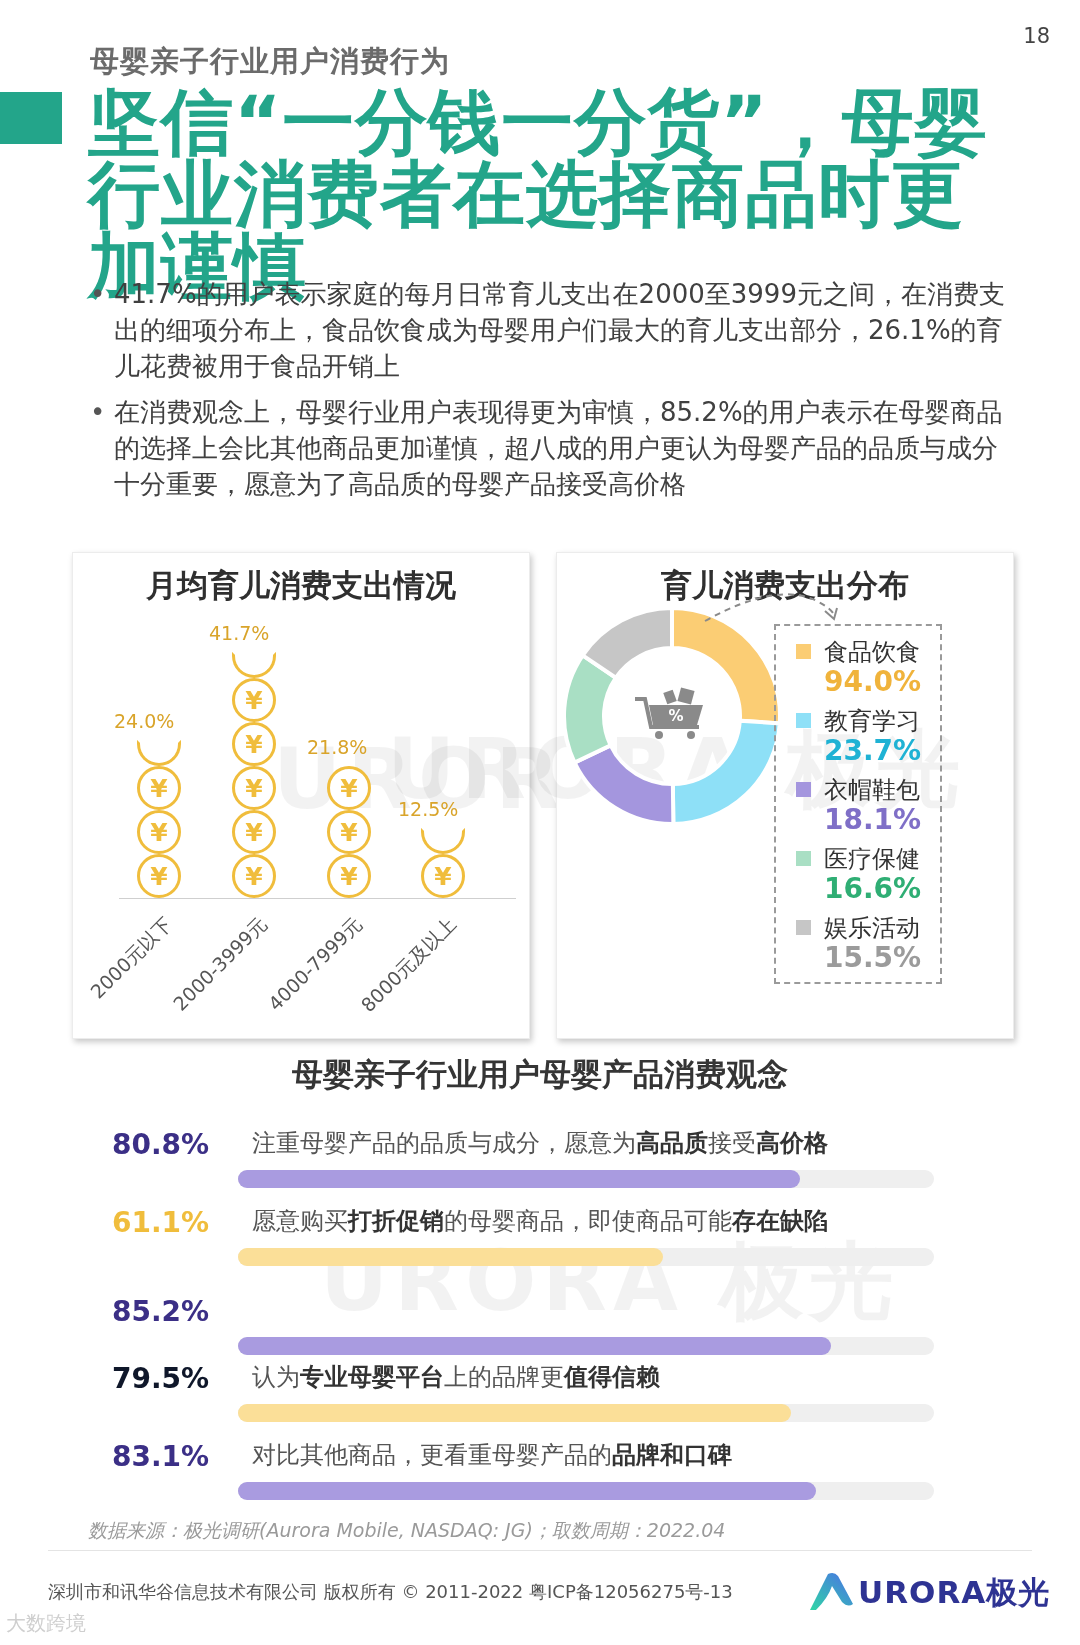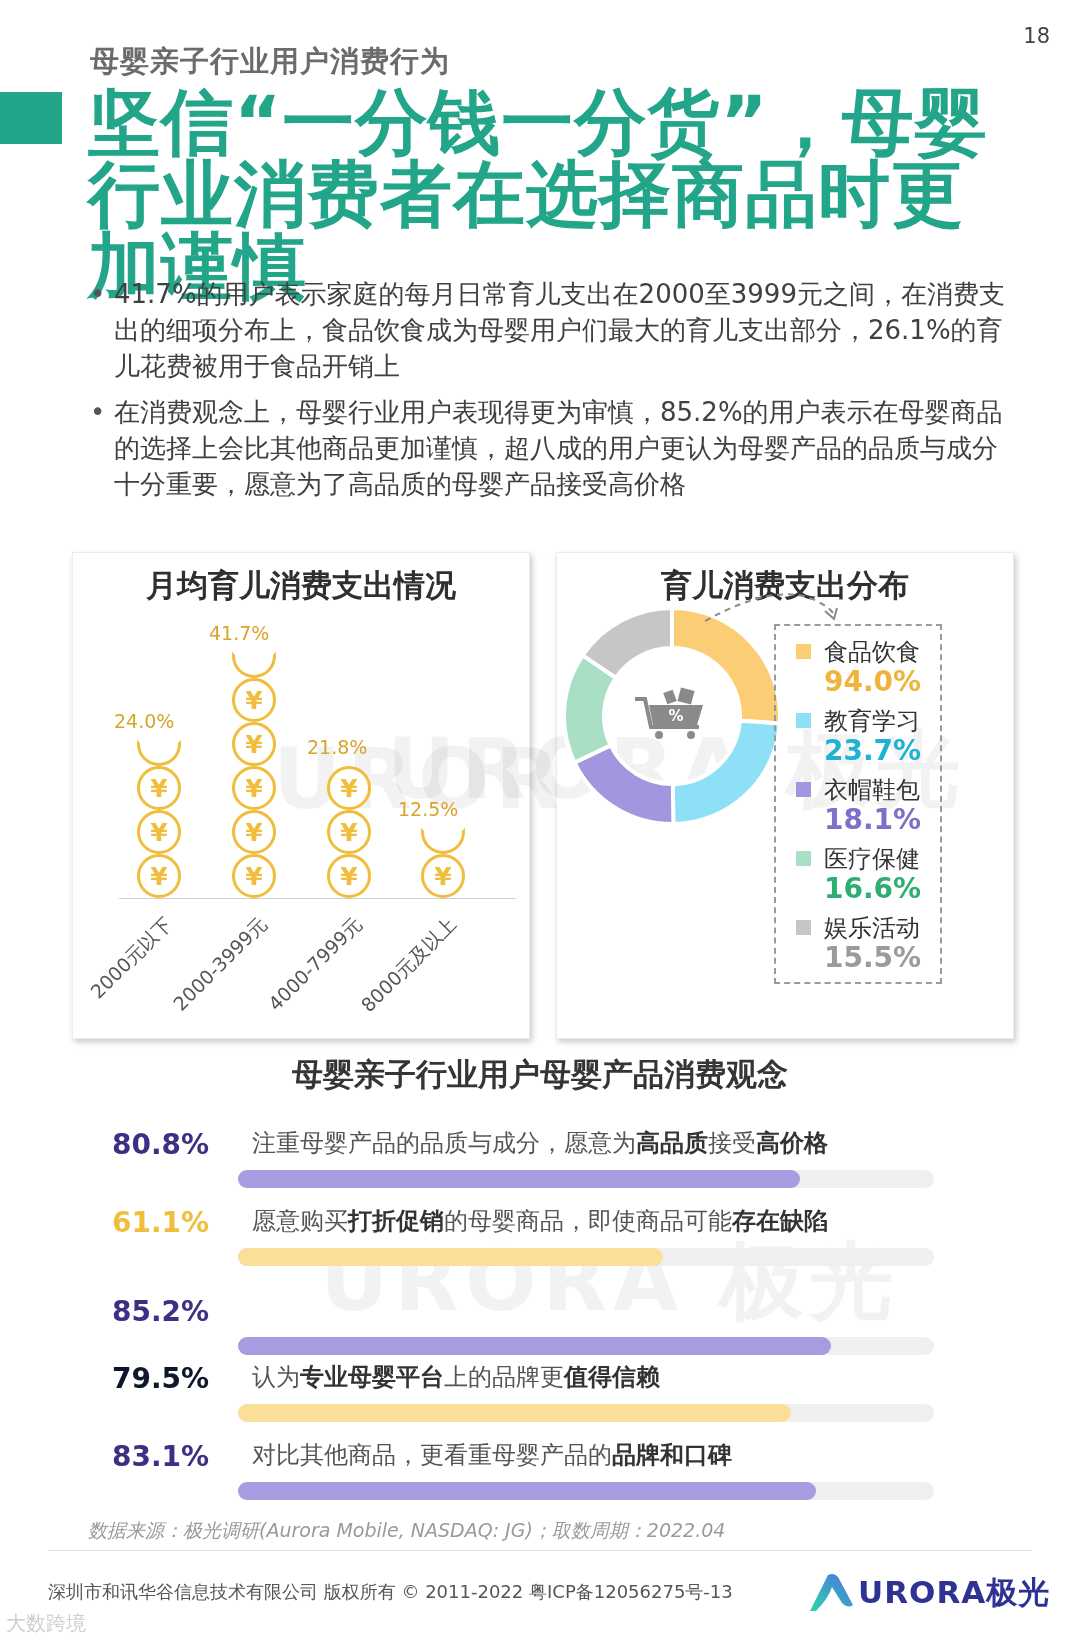--- a/index.html
+++ b/index.html
@@ -43,21 +43,21 @@
   .attitude-row { position: absolute; left: 112px; width: 830px; height: 70px; }
   .attitude-pct { position: absolute; left: 0; top: 2px; font-size: 28px; font-weight: bold; }
   .attitude-text { position: absolute; left: 140px; top: 0; font-size: 24px; color: #555; line-height: 34px; }
   .attitude-text b { color: #333; }
   .track { position: absolute; left: 126px; top: 44px; width: 696px; height: 18px; border-radius: 9px; background: #efefef; }
   .fill { position: absolute; left: 0; top: 0; height: 18px; border-radius: 9px; }
 
   .source { position: absolute; left: 88px; top: 1518px; font-size: 19px; font-style: italic; color: #9a9a9a; }
   .divider { position: absolute; left: 48px; top: 1550px; width: 984px; height: 1px; background: #e4e4e4; }
   .copyright { position: absolute; left: 48px; top: 1580px; font-size: 18px; color: #555; }
-  .logo { position: absolute; left: 808px; top: 1572px; display: flex; align-items: center; }
+  .logo { position: absolute; left: 808px; top: 1572px; display: flex; align-items: flex-start; }
   .logo-text { font-size: 31px; font-weight: bold; color: #2e3393; letter-spacing: 1px; margin-left: 4px; }
   .corner-mark { position: absolute; left: 6px; top: 1610px; font-size: 20px; color: #cfcfcf; }
 </style>
 </head>
 <body>
 
 <div class="page-number">18</div>
 <div class="section-label">母婴亲子行业用户消费行为</div>
 <div class="accent-bar"></div>
 <div class="headline">坚信“一分钱一分货”，母婴行业消费者在选择商品时更加谨慎</div>

